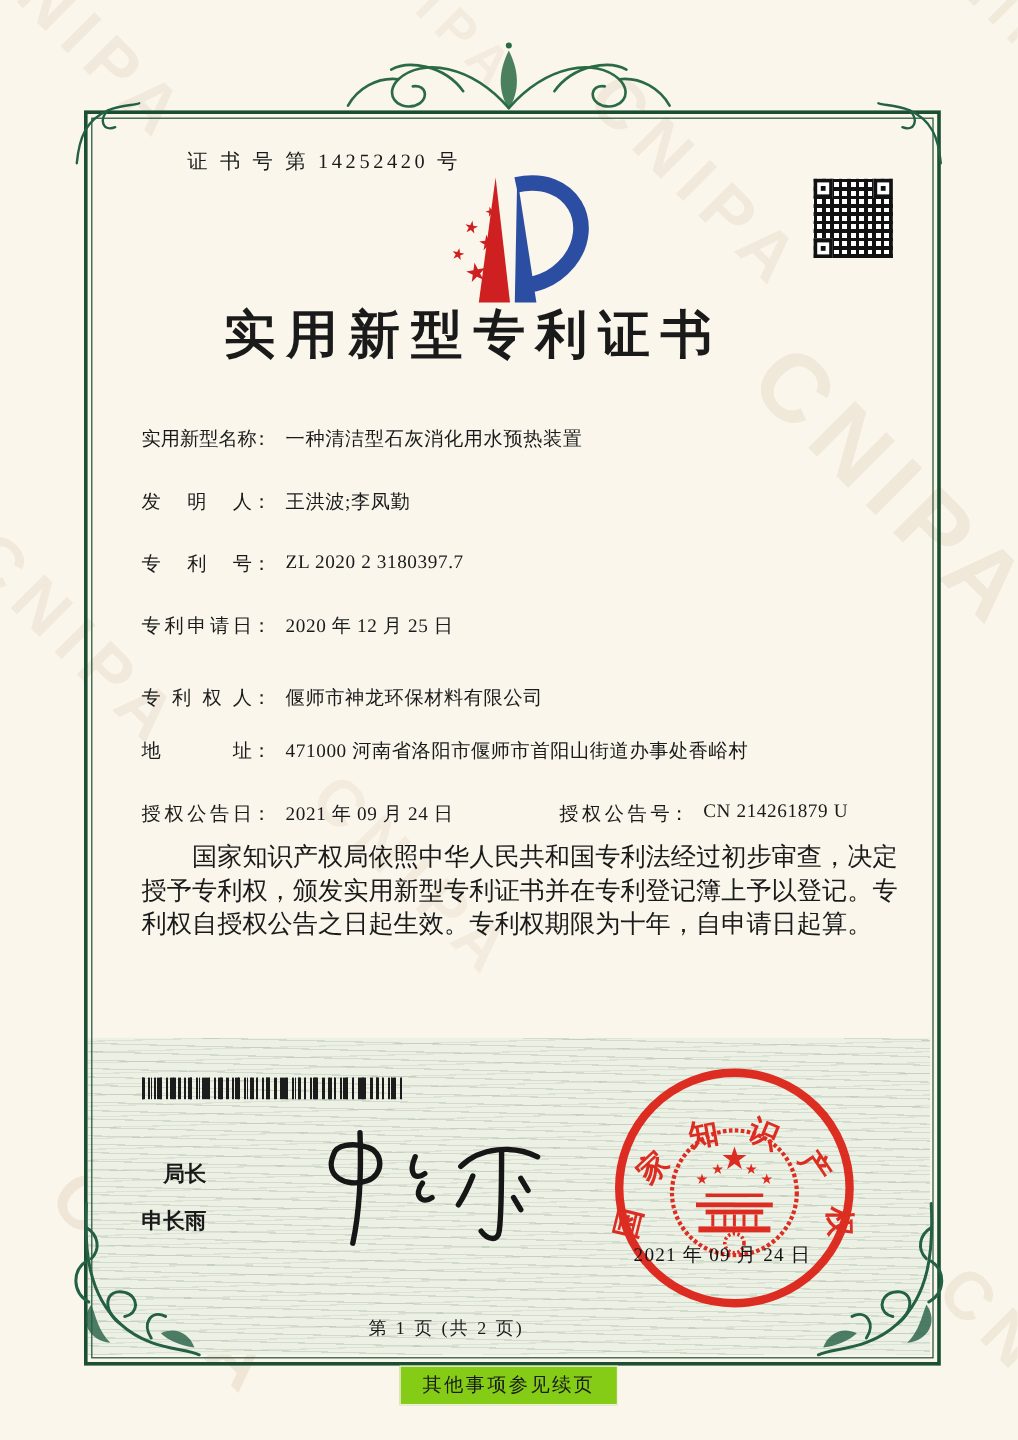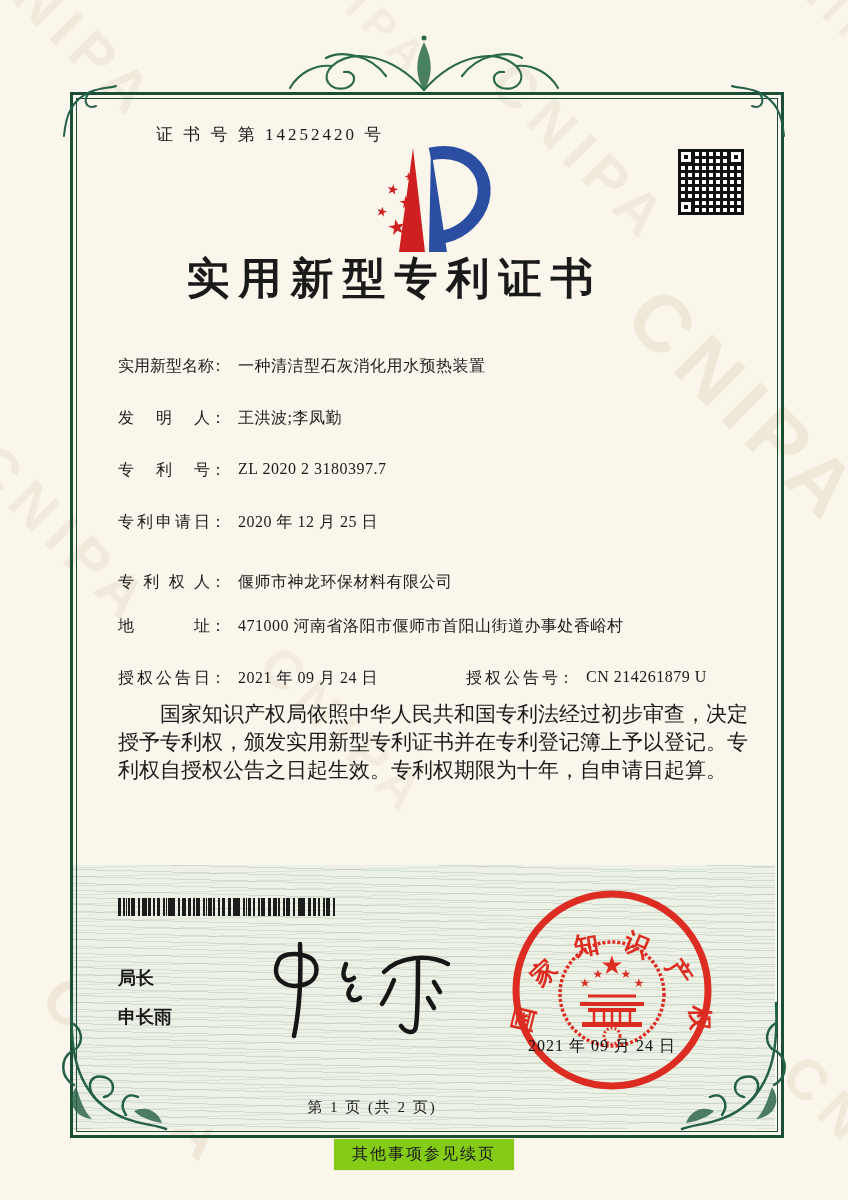--- a/index.html
+++ b/index.html
@@ -76,21 +76,21 @@
   .paras p{margin:0;text-indent:2em;}
 
   
   .barcode{
     position:absolute;left:118px;top:898px;width:218px;height:18px;
     background-image:
       repeating-linear-gradient(90deg,#1c1c1c 0 2px,rgba(0,0,0,0) 2px 5px),
       repeating-linear-gradient(90deg,#1c1c1c 0 1px,rgba(0,0,0,0) 1px 8px),
       repeating-linear-gradient(90deg,#1c1c1c 0 3px,rgba(0,0,0,0) 3px 13px);
   }
-  .officer{position:absolute;left:118px;top:966px;font-family:"Liberation Sans","DejaVu Sans",sans-serif;font-size:18px;font-weight:bold;}
+  .officer{position:absolute;left:118px;top:966px;font-family:"Liberation Sans","DejaVu Sans",sans-serif;font-size:18px;font-weight:bold;text-align:right;}
   .officer .name{margin-top:15px;}
   .signature{position:absolute;left:248px;top:938px;}
   .seal{position:absolute;left:500px;top:890px;opacity:.95;}
   .seal-date{
     position:absolute;left:528px;top:1036px;width:190px;
     font-size:16px;letter-spacing:1px;color:#141414;white-space:nowrap;
   }
   .page-info{position:absolute;left:70px;top:1098px;width:604px;text-align:center;font-size:15px;letter-spacing:2px;}
   .note-box{
     position:absolute;left:50%;top:1138px;transform:translateX(-50%);

